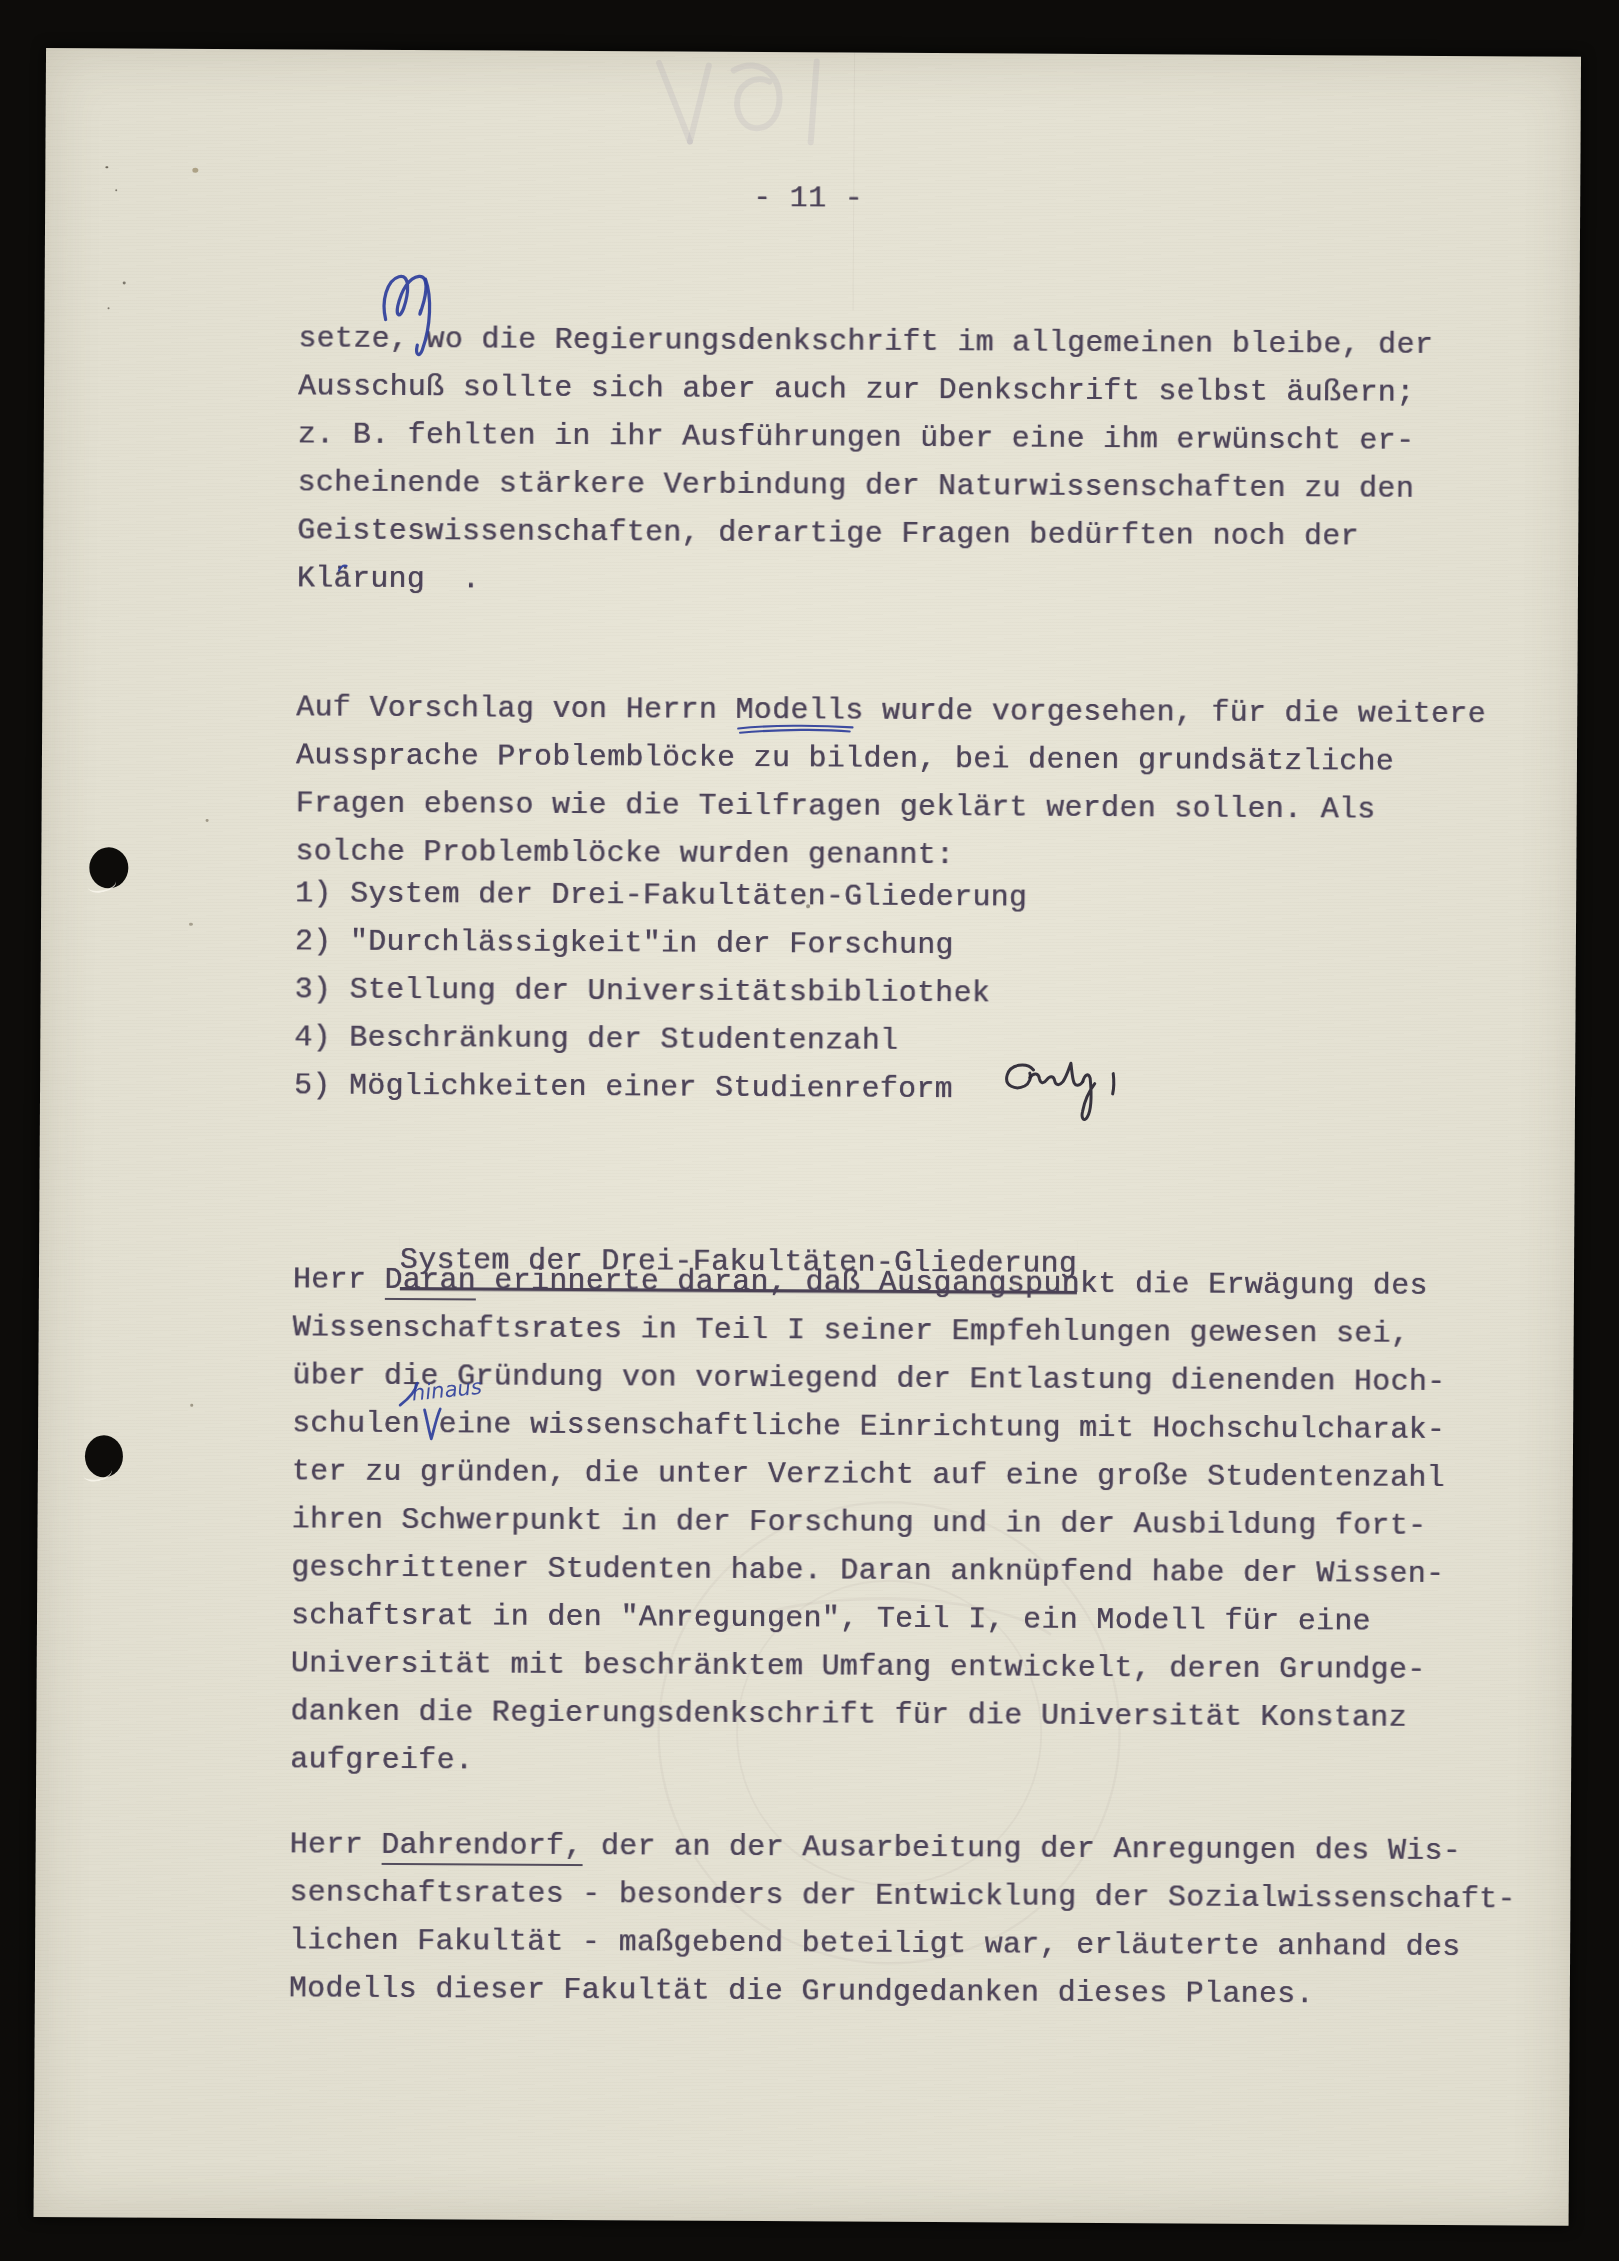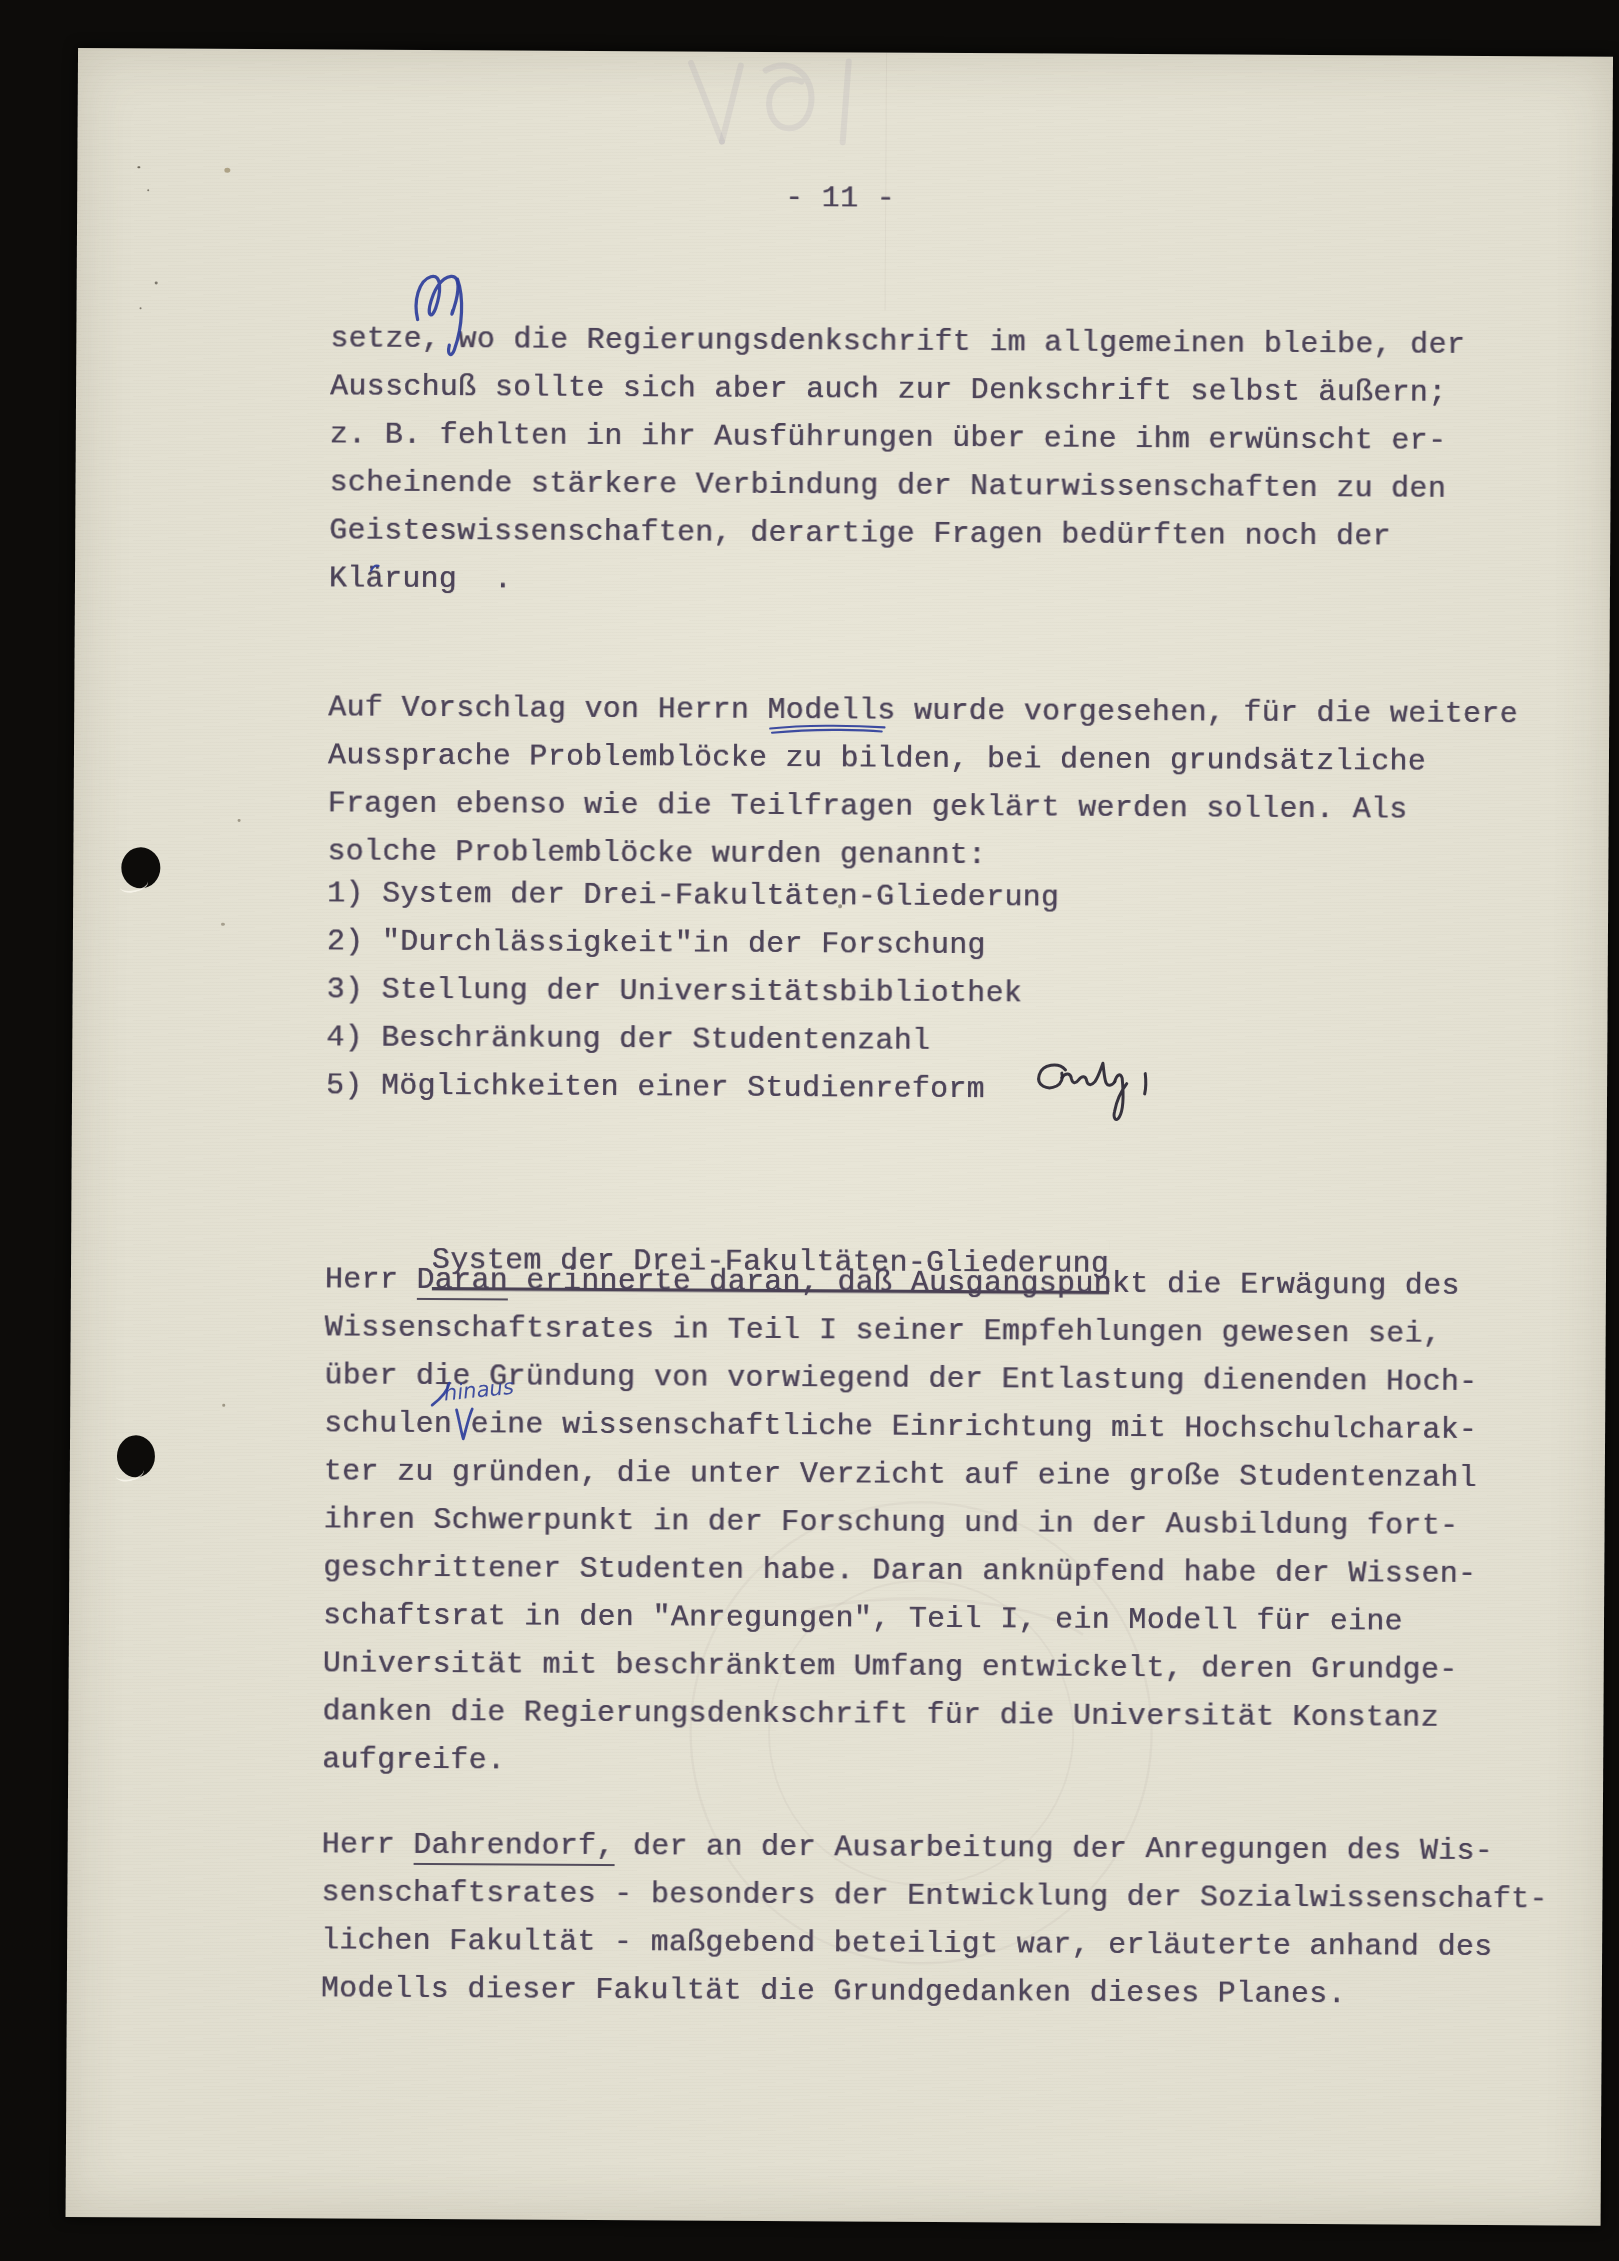--- a/index.html
+++ b/index.html
@@ -1,16 +1,16 @@
 <!DOCTYPE html>
 <html style="font-size:7.4px"><head>
 <meta charset="utf-8">
 <style>
   html,body{margin:0;padding:0;background:#0d0c0a;width:1619px;height:2261px;overflow:hidden;}
-  .scan{position:absolute;inset:0;width:1329px;height:2261px;background:#0d0c0a;margin-left:32px;}
+  .scan{position:absolute;inset:0;width:1329px;height:2261px;background:#0d0c0a;}
   .paper{
     position:absolute;left:46px;top:48px;width:1535px;height:2169px;
     background:
       radial-gradient(ellipse at 50% 40%, rgba(255,255,255,0.05), rgba(0,0,0,0.03) 85%),
       repeating-linear-gradient(0deg, rgba(120,110,88,0.028) 0 0.9px, rgba(0,0,0,0) 0.9px 3.2px),
       #e8e5d6;
     transform:rotate(0.33deg);transform-origin:9.2px 9.2px;
     box-shadow:inset 0 0 55px rgba(95,85,60,0.18), 0 0 14px rgba(0,0,0,0.8);
   }
   .typed{font-family:"Liberation Mono","DejaVu Sans Mono",monospace;font-size:30px;

